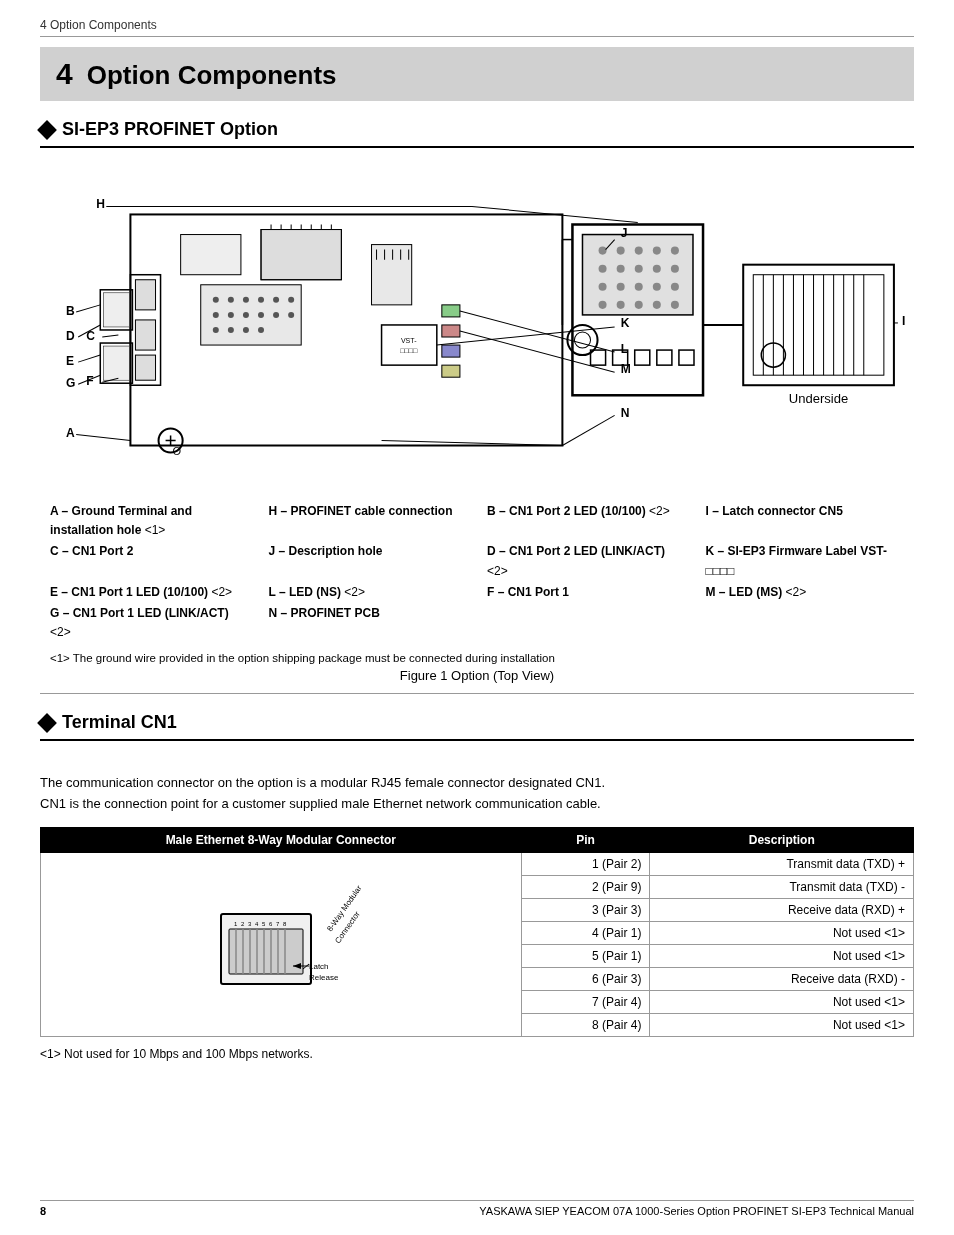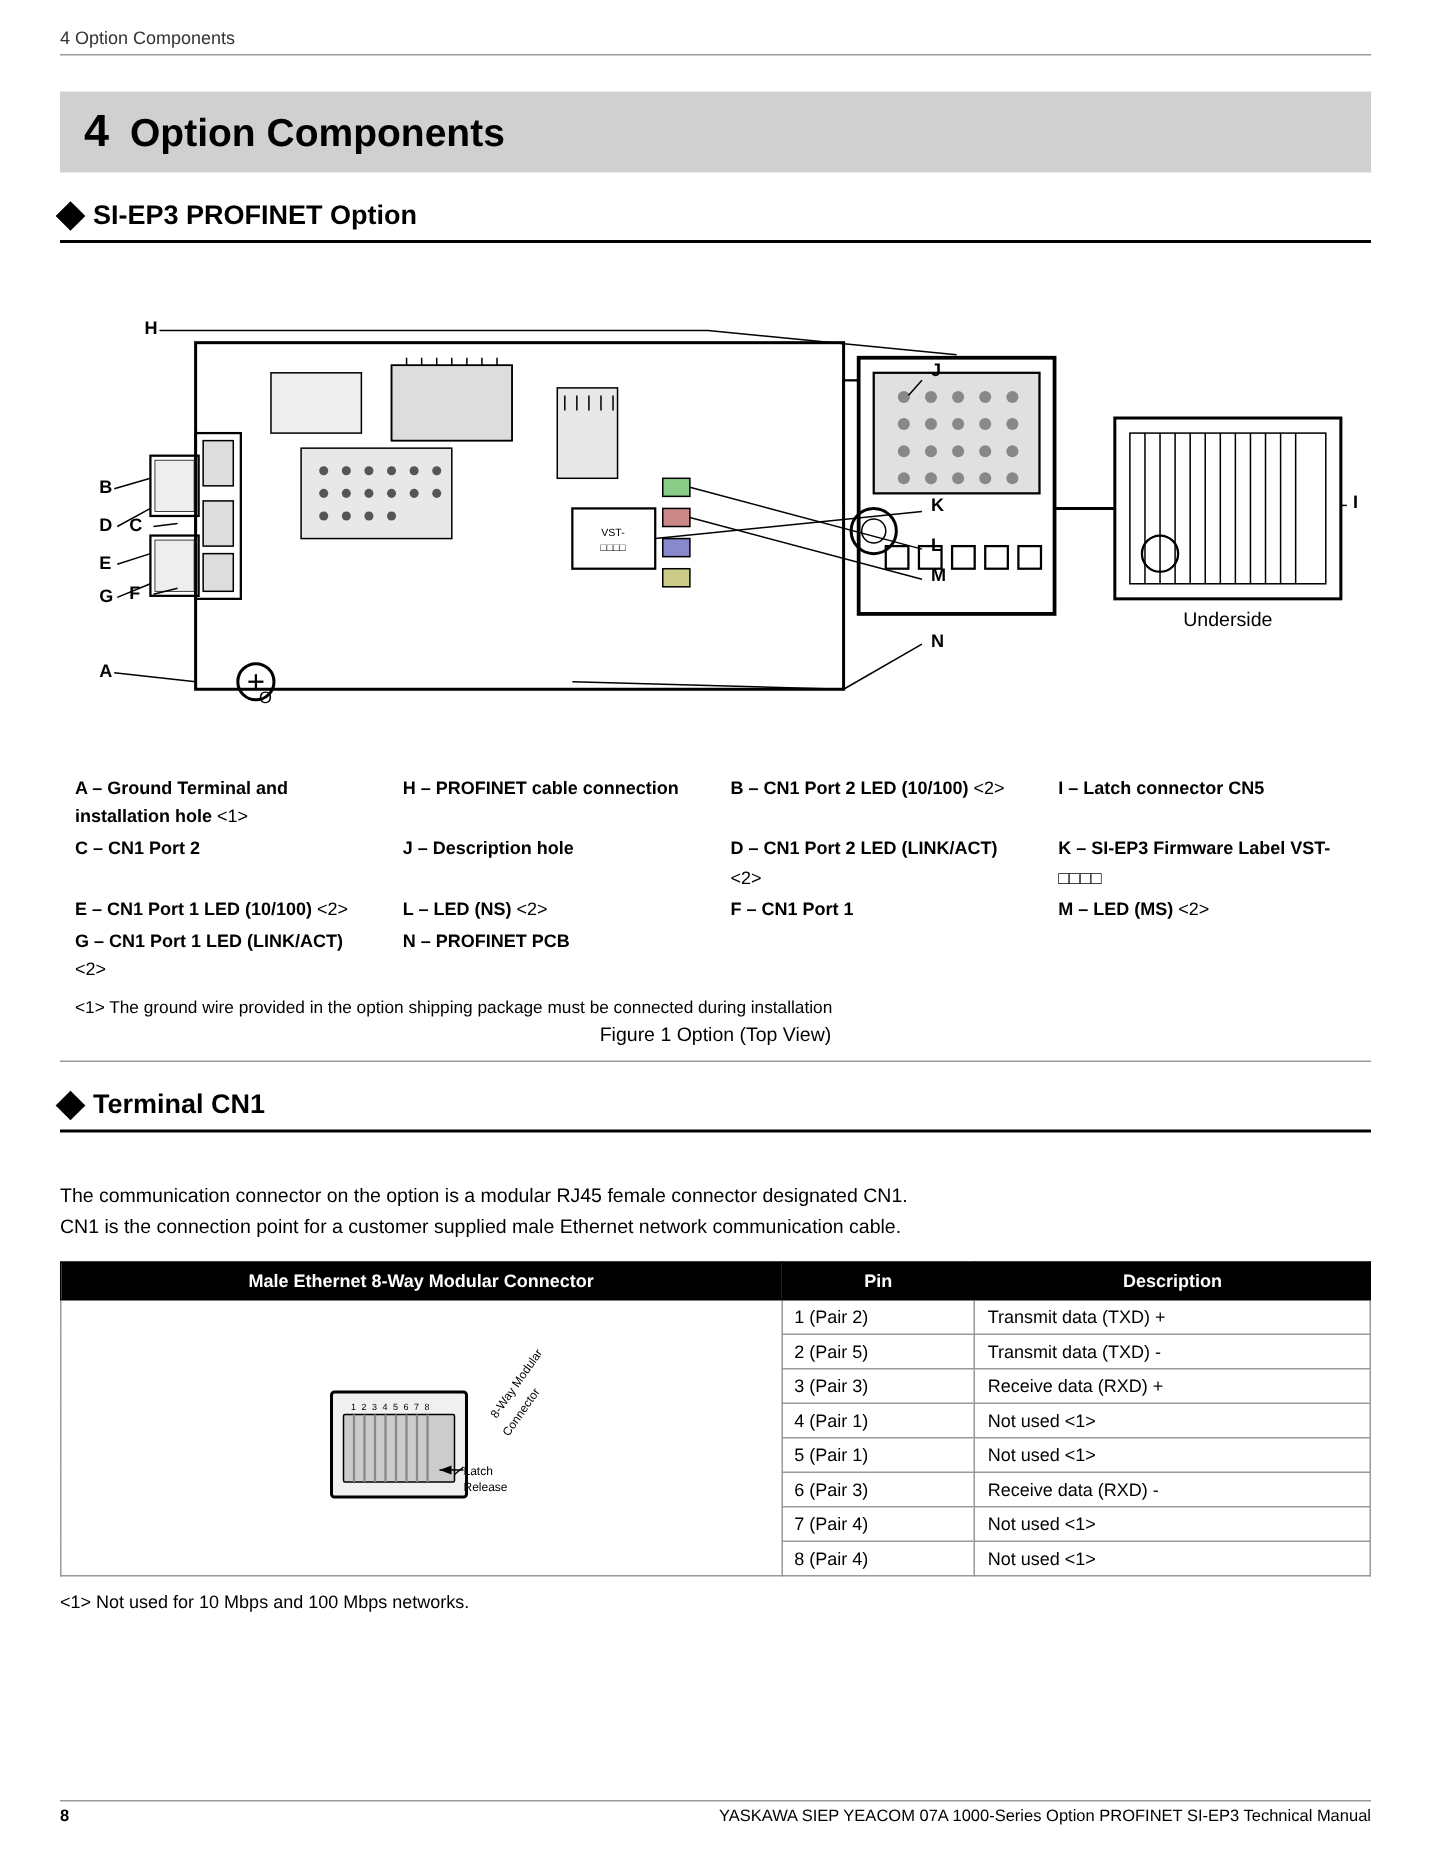--- a/index.html
+++ b/index.html
@@ -17,21 +17,21 @@
       width: 954px;
       min-height: 1235px;
       padding: 18px 40px 30px 40px;
       position: relative;
     }
 
     
     .top-header {
       border-bottom: 1px solid #999;
       padding-bottom: 4px;
-      margin-bottom: 24px;
+      margin-bottom: 10px;
       font-size: 12px;
       color: #333;
     }
 
     
     .chapter-heading {
       background: #d0d0d0;
       padding: 10px 16px;
       margin-bottom: 18px;
       display: flex;
@@ -152,21 +152,21 @@
       font-weight: bold;
       font-size: 12px;
       text-align: center;
       padding: 5px 8px;
       border: 1px solid #000000;
     }
     .connector-table td {
       border: 1px solid #999;
       padding: 4px 8px;
       font-size: 12px;
-      text-align: left;
+      text-align: right;
       vertical-align: middle;
     }
     .connector-table .connector-cell {
       text-align: center;
       vertical-align: middle;
       padding: 8px;
     }
     .connector-table .rowspan-cell {
       background: #fff;
     }
@@ -507,21 +507,21 @@
               <line x1="108" y1="80" x2="102" y2="85" stroke="#000" stroke-width="1"></line>
 
               <polygon points="92,82 100,79 100,85" fill="#000"></polygon>
               <line x1="92" y1="82" x2="108" y2="82" stroke="#000" stroke-width="1"></line>
             </svg>
           </td>
           <td>1 (Pair 2)</td>
           <td>Transmit data (TXD) +</td>
         </tr>
         <tr>
-          <td>2 (Pair 5)</td>
+          <td>2 (Pair 9)</td>
           <td>Transmit data (TXD) -</td>
         </tr>
         <tr>
           <td>3 (Pair 3)</td>
           <td>Receive data (RXD) +</td>
         </tr>
         <tr>
           <td>4 (Pair 1)</td>
           <td>Not used  &lt;1&gt;</td>
         </tr>

